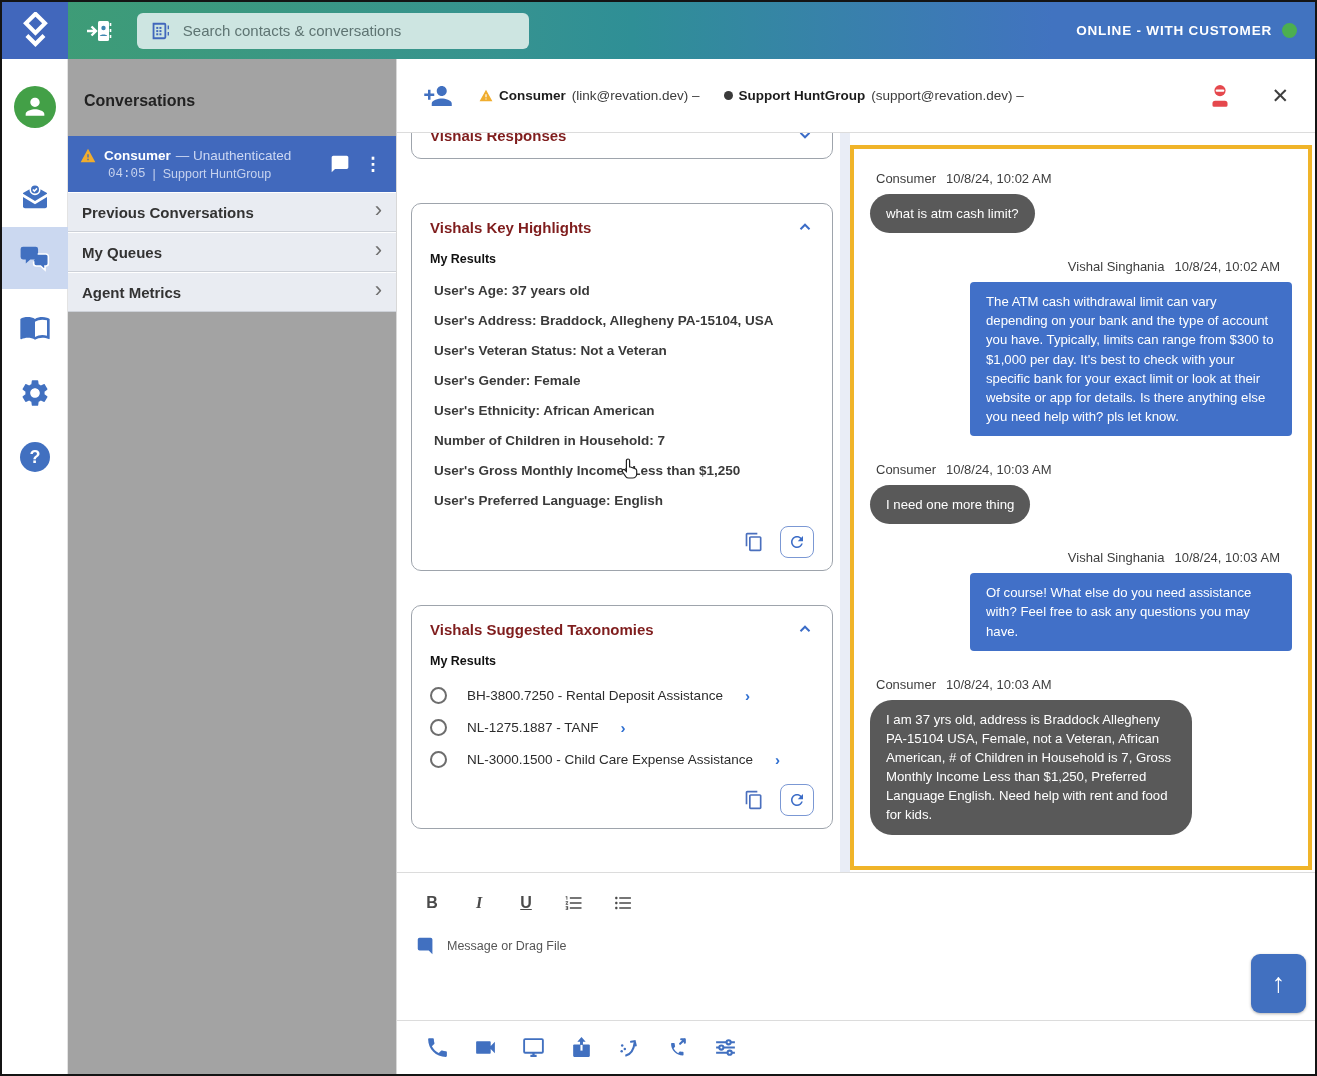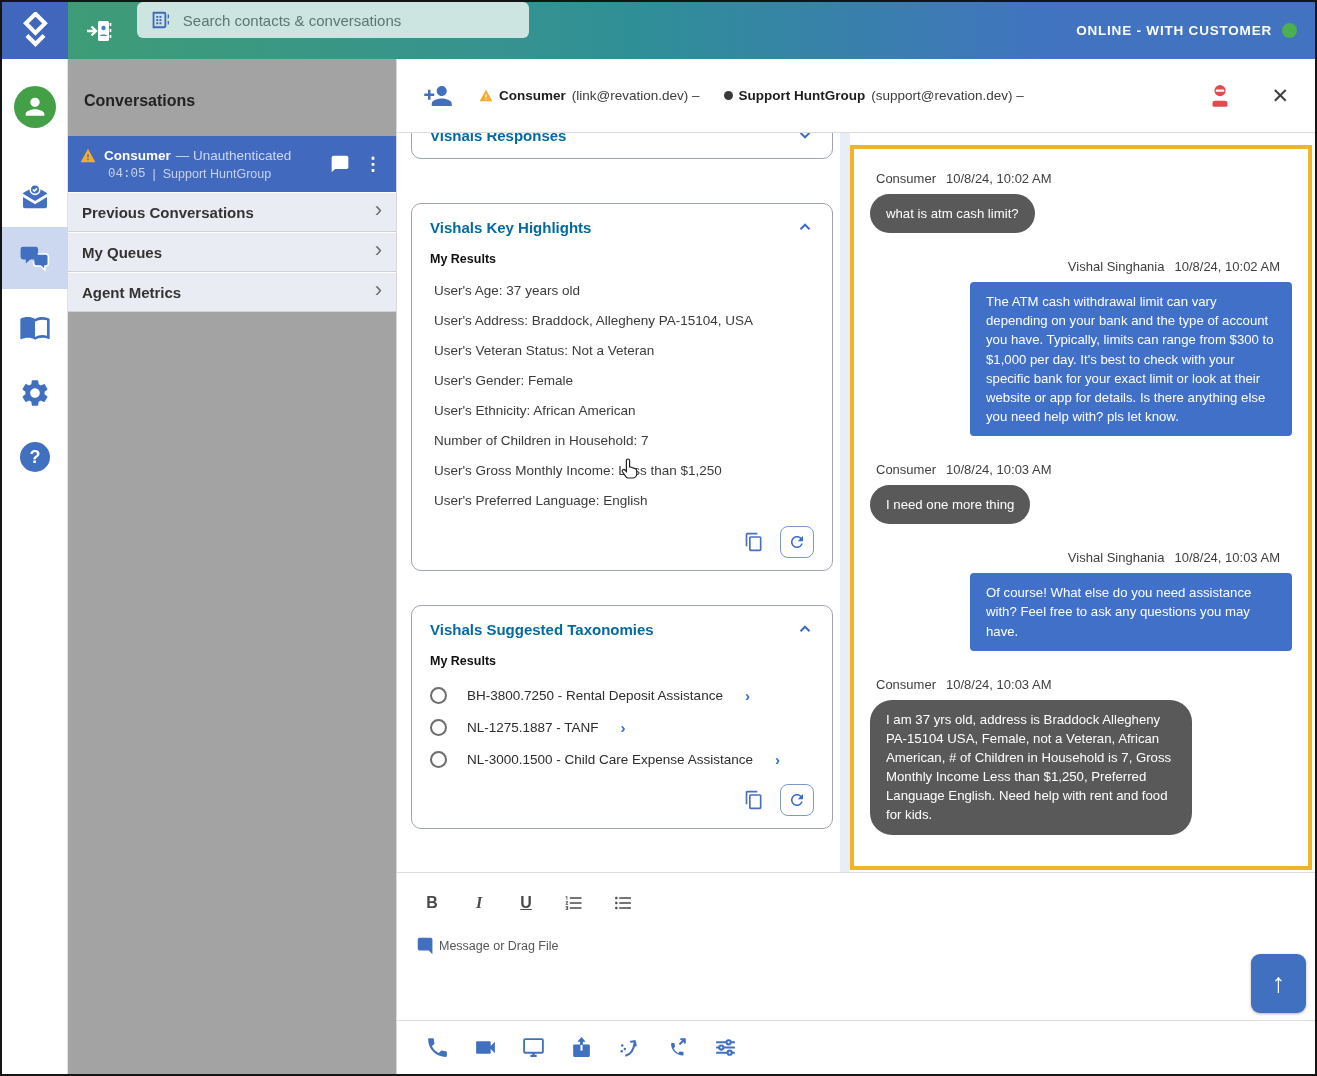--- a/index.html
+++ b/index.html
@@ -6,21 +6,21 @@
     --accent:#4170C0; --topbar_green:#3F9D73; --topbar_teal:#2F8F96; --topbar_blue:#4173C0;
     --logo_bg:#4167BC; --search_bg:#CDE5E1; --status_dot:#4CAF50; --warning:#F0AD2E;
     --chat_border:#F0B429; --consumer_bubble:#595959; --agent_bubble:#4170C8;
     --selected_row:#4169BD; --rail_active:#CBD8F0; --section_bg:#E9ECF2; --danger:#E5484D;
   }
   *{margin:0;padding:0;box-sizing:border-box;}
   body{font-family:"Liberation Sans",sans-serif;background:#888;}
   .window{position:relative;width:1317px;height:1076px;background:#fff;border:2px solid #141414;overflow:hidden;}
 
   
-  .topbar{position:absolute;left:0;top:0;right:0;height:57px;display:flex;
+  .topbar{position:absolute;left:0;top:0;right:0;height:57px;display:flex;align-items:center;
     background:linear-gradient(90deg,var(--topbar_green) 0%,#369390 38%,var(--topbar_teal) 48%,var(--topbar_blue) 80%);}
   .logo-block{width:66px;height:57px;background:var(--logo_bg);display:flex;align-items:center;justify-content:center;flex:0 0 66px;}
   .topbar-contact{margin-left:17px;display:flex;align-items:center;}
   .search-box{margin-left:22px;width:392px;height:36px;background:var(--search_bg);border-radius:6px;display:flex;align-items:center;padding:0 12px;}
   .search-box input{border:none;outline:none;background:transparent;font-family:"Liberation Sans",sans-serif;font-size:15px;color:#33504d;width:100%;margin-left:12px;}
   .search-box input::placeholder{color:#5e7472;opacity:1;}
   .topbar-status{margin-left:auto;margin-right:18px;display:flex;align-items:center;color:#fff;font-size:13.5px;font-weight:700;letter-spacing:.8px;}
   .status-dot{width:15px;height:15px;border-radius:50%;background:var(--status_dot);margin-left:10px;}
 
   
@@ -51,24 +51,24 @@
   .hdr-name{font-weight:700;color:#1c1c1c;}
   .hdr-dot{width:9px;height:9px;border-radius:50%;background:#3a3a3a;display:inline-block;margin-left:18px;}
   .hdr-actions{margin-left:auto;display:flex;align-items:center;gap:38px;}
   .close-x{font-size:21px;color:#3f3f3f;line-height:1;cursor:pointer;}
 
   
   .cards{position:absolute;left:395px;top:131px;width:441px;height:739px;overflow:hidden;background:#fff;}
   .card{margin:0 4px 0 14px;width:422px;border:1px solid #9ea4ac;border-radius:10px;background:#fff;padding:14px 18px 12px;}
   .card-clip{margin-top:-32px;height:58px;padding-top:24px;}
   .card-head{display:flex;align-items:center;}
-  .card-title{font-size:15px;font-weight:700;color:#0369a1;}
+  .card-title{font-size:15px;font-weight:700;color:#7f1d1d;}
   .card-chev{margin-left:auto;color:#3b6cc7;display:flex;}
   .card-sub{font-size:12.5px;font-weight:700;color:#111;margin-top:16px;}
-  .hl-item{font-size:13.5px;color:#3a3a3a;line-height:30px;padding-left:4px;}
+  .hl-item{font-size:13.5px;color:#3a3a3a;line-height:30px;padding-left:4px;font-weight:bold;}
   .card-actions{display:flex;justify-content:flex-end;align-items:center;gap:16px;margin-top:10px;}
   .icon-btn{color:#4a6fbd;display:flex;cursor:pointer;}
   .refresh-btn{width:34px;height:32px;border:1px solid #7b98d4;border-radius:8px;display:flex;align-items:center;justify-content:center;color:#3b6cc7;cursor:pointer;}
   .tax-row{display:flex;align-items:center;gap:20px;height:30px;font-size:13.5px;color:#2c2c2c;}
   .radio{width:17px;height:17px;border:2px solid #6d6d6d;border-radius:50%;background:#fff;flex:0 0 17px;cursor:pointer;}
   .tax-chev{color:#2f6fd1;font-weight:700;font-size:15px;margin-left:2px;}
   .gap44{height:44px;} .gap34{height:34px;}
 
   
   .gutter{position:absolute;left:838px;top:131px;width:10px;height:739px;background:#e9edf6;}
@@ -84,21 +84,21 @@
   .msg.right{text-align:right;}
   .msg.right .bubble{text-align:left;background:var(--agent_bubble);border-radius:4px;}
 
   
   .composer{position:absolute;left:395px;right:0;top:870px;height:152px;background:#fff;border-top:1px solid #dcdcdc;}
   .fmt-row{display:flex;align-items:center;gap:29px;padding:20px 0 0 26px;color:#4a4a4a;}
   .fmt-btn{font-size:16px;font-weight:700;width:18px;text-align:center;cursor:pointer;}
   .fmt-btn.italic{font-style:italic;font-family:"Liberation Serif",serif;}
   .fmt-btn.underline{text-decoration:underline;}
   .list-icon{display:flex;color:#4a4a4a;cursor:pointer;}
-  .msg-row{display:flex;align-items:center;gap:2px;padding:22px 0 0 18px;cursor:text;}
+  .msg-row{display:flex;align-items:center;gap:10px;padding:22px 0 0 18px;cursor:text;}
   .msg-row .hint{font-size:12.5px;color:#555;}
   .send-btn{position:absolute;right:9px;top:81px;width:55px;height:59px;background:var(--accent);border-radius:9px;display:flex;align-items:center;justify-content:center;color:#fff;font-size:27px;cursor:pointer;box-shadow:0 1px 3px rgba(0,0,0,.3);}
 
   
   .callrow{position:absolute;left:395px;right:0;bottom:0;height:54px;background:#fff;border-top:1px solid #dcdcdc;display:flex;align-items:center;gap:23px;padding-left:28px;color:var(--accent);}
   .call-icon{display:flex;cursor:pointer;}
 
   .cursor{position:absolute;left:618px;top:455px;pointer-events:none;}
 </style>
 </head>

